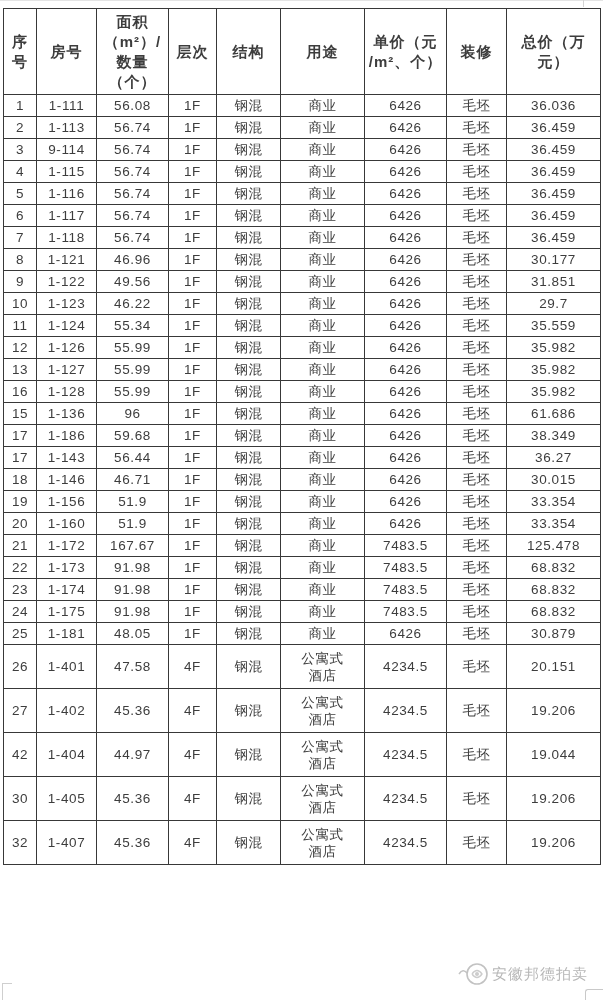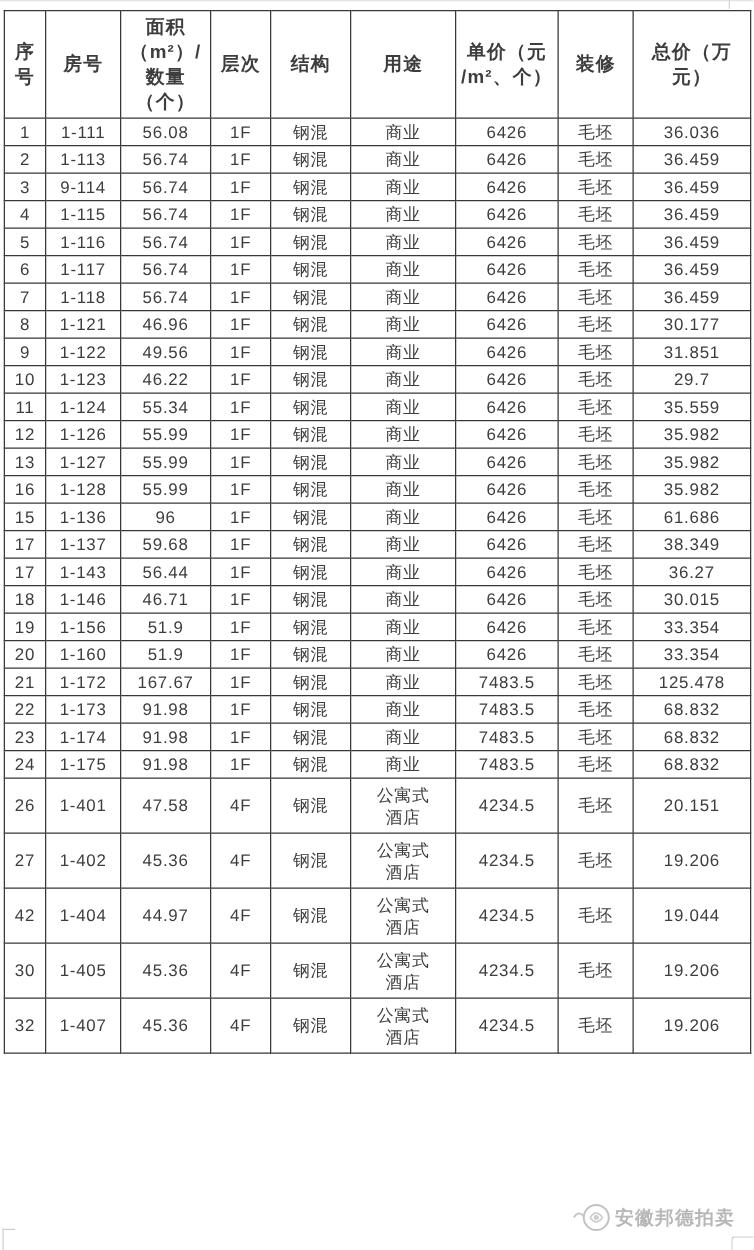--- a/index.html
+++ b/index.html
@@ -74,21 +74,21 @@
     position: absolute;
     left: 458px;
     top: 960px;
     display: flex;
     align-items: center;
     color: #b4b4b4;
   }
   .watermark .logo { width: 34px; height: 28px; }
   .watermark .wm-text {
     font-size: 15px;
-    font-weight: bold;
+    font-weight: normal;
     letter-spacing: 1px;
     color: #b7b7b7;
     white-space: nowrap;
   }
 </style>
 </head>
 <body>
 
 <div class="page">
 
@@ -287,21 +287,21 @@
           <td>96</td>
           <td>1F</td>
           <td>钢混</td>
           <td>商业</td>
           <td>6426</td>
           <td>毛坯</td>
           <td>61.686</td>
         </tr>
         <tr>
           <td>17</td>
-          <td>1-137</td>
+          <td>1-186</td>
           <td>59.68</td>
           <td>1F</td>
           <td>钢混</td>
           <td>商业</td>
           <td>6426</td>
           <td>毛坯</td>
           <td>38.349</td>
         </tr>
         <tr>
           <td>17</td>
@@ -383,20 +383,31 @@
         <tr>
           <td>24</td>
           <td>1-175</td>
           <td>91.98</td>
           <td>1F</td>
           <td>钢混</td>
           <td>商业</td>
           <td>7483.5</td>
           <td>毛坯</td>
           <td>68.832</td>
+        </tr>
+        <tr>
+          <td>25</td>
+          <td>1-181</td>
+          <td>48.05</td>
+          <td>1F</td>
+          <td>钢混</td>
+          <td>商业</td>
+          <td>6426</td>
+          <td>毛坯</td>
+          <td>30.879</td>
         </tr>
         <tr class="tall">
           <td>26</td>
           <td>1-401</td>
           <td>47.58</td>
           <td>4F</td>
           <td>钢混</td>
           <td>公寓式
 酒店</td>
           <td>4234.5</td>

